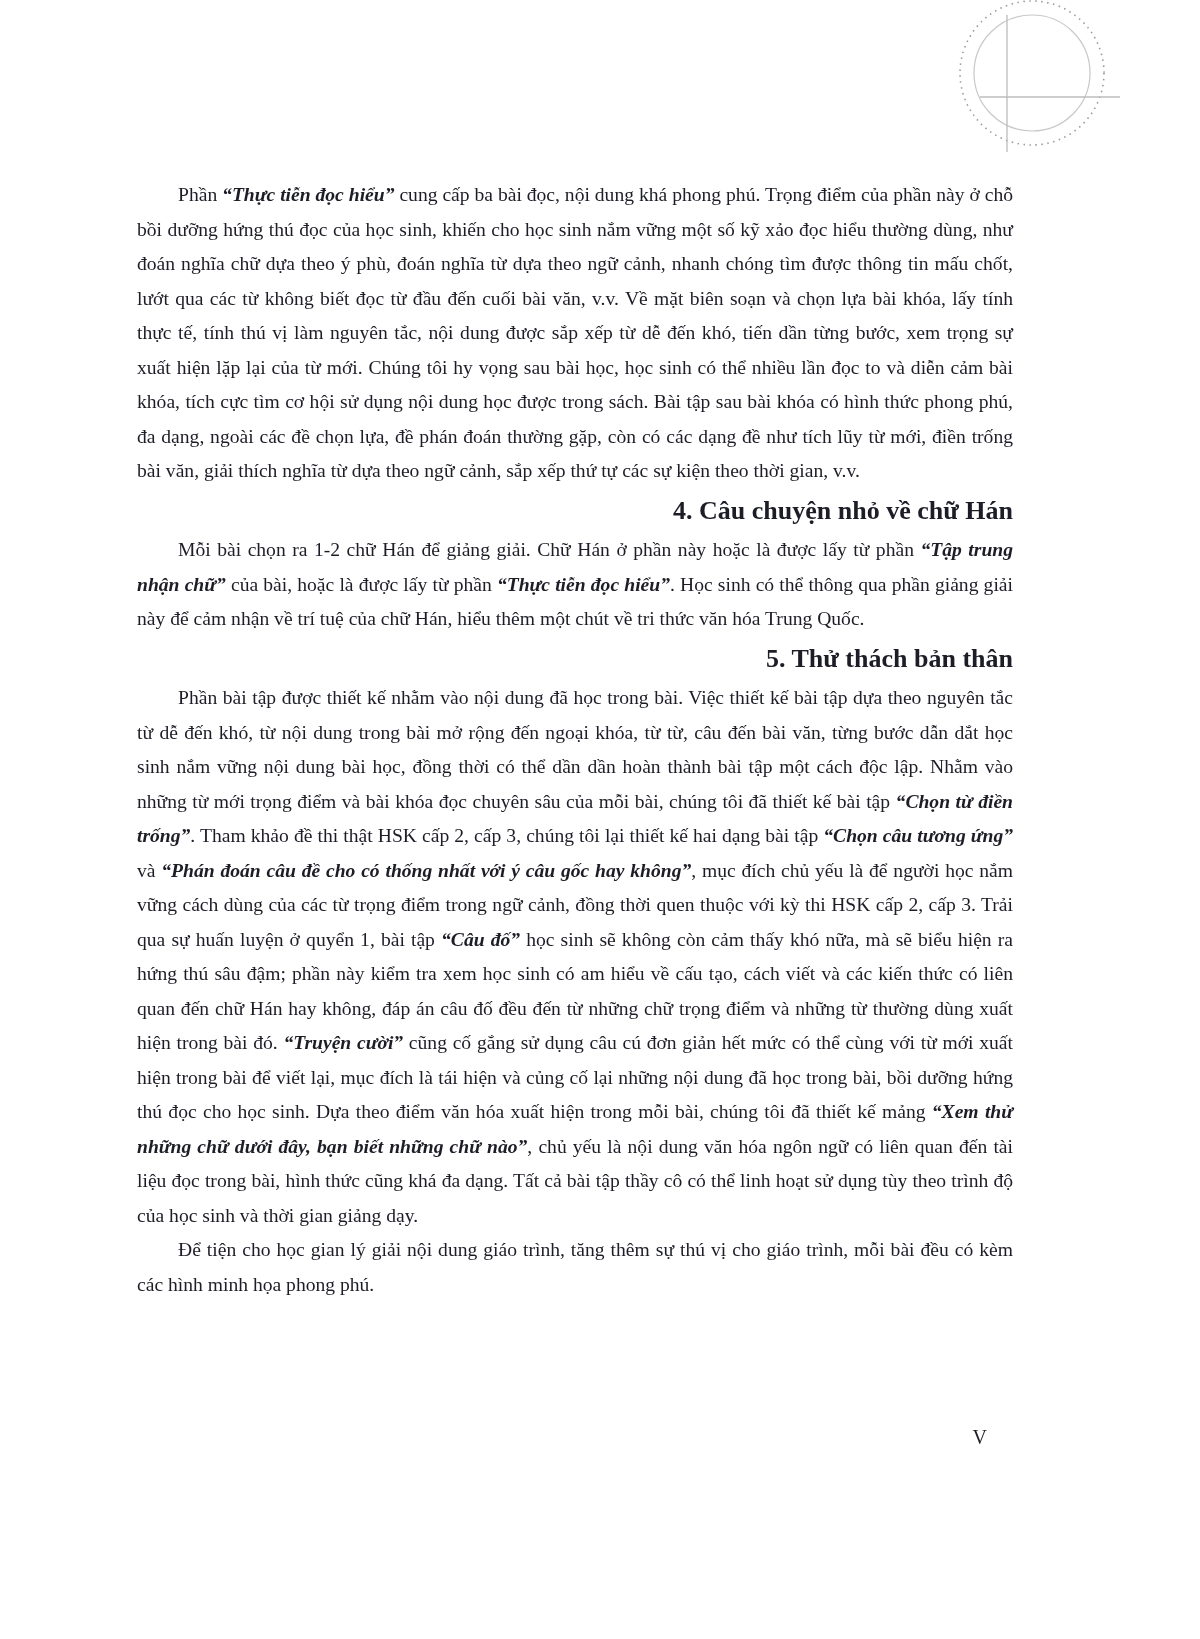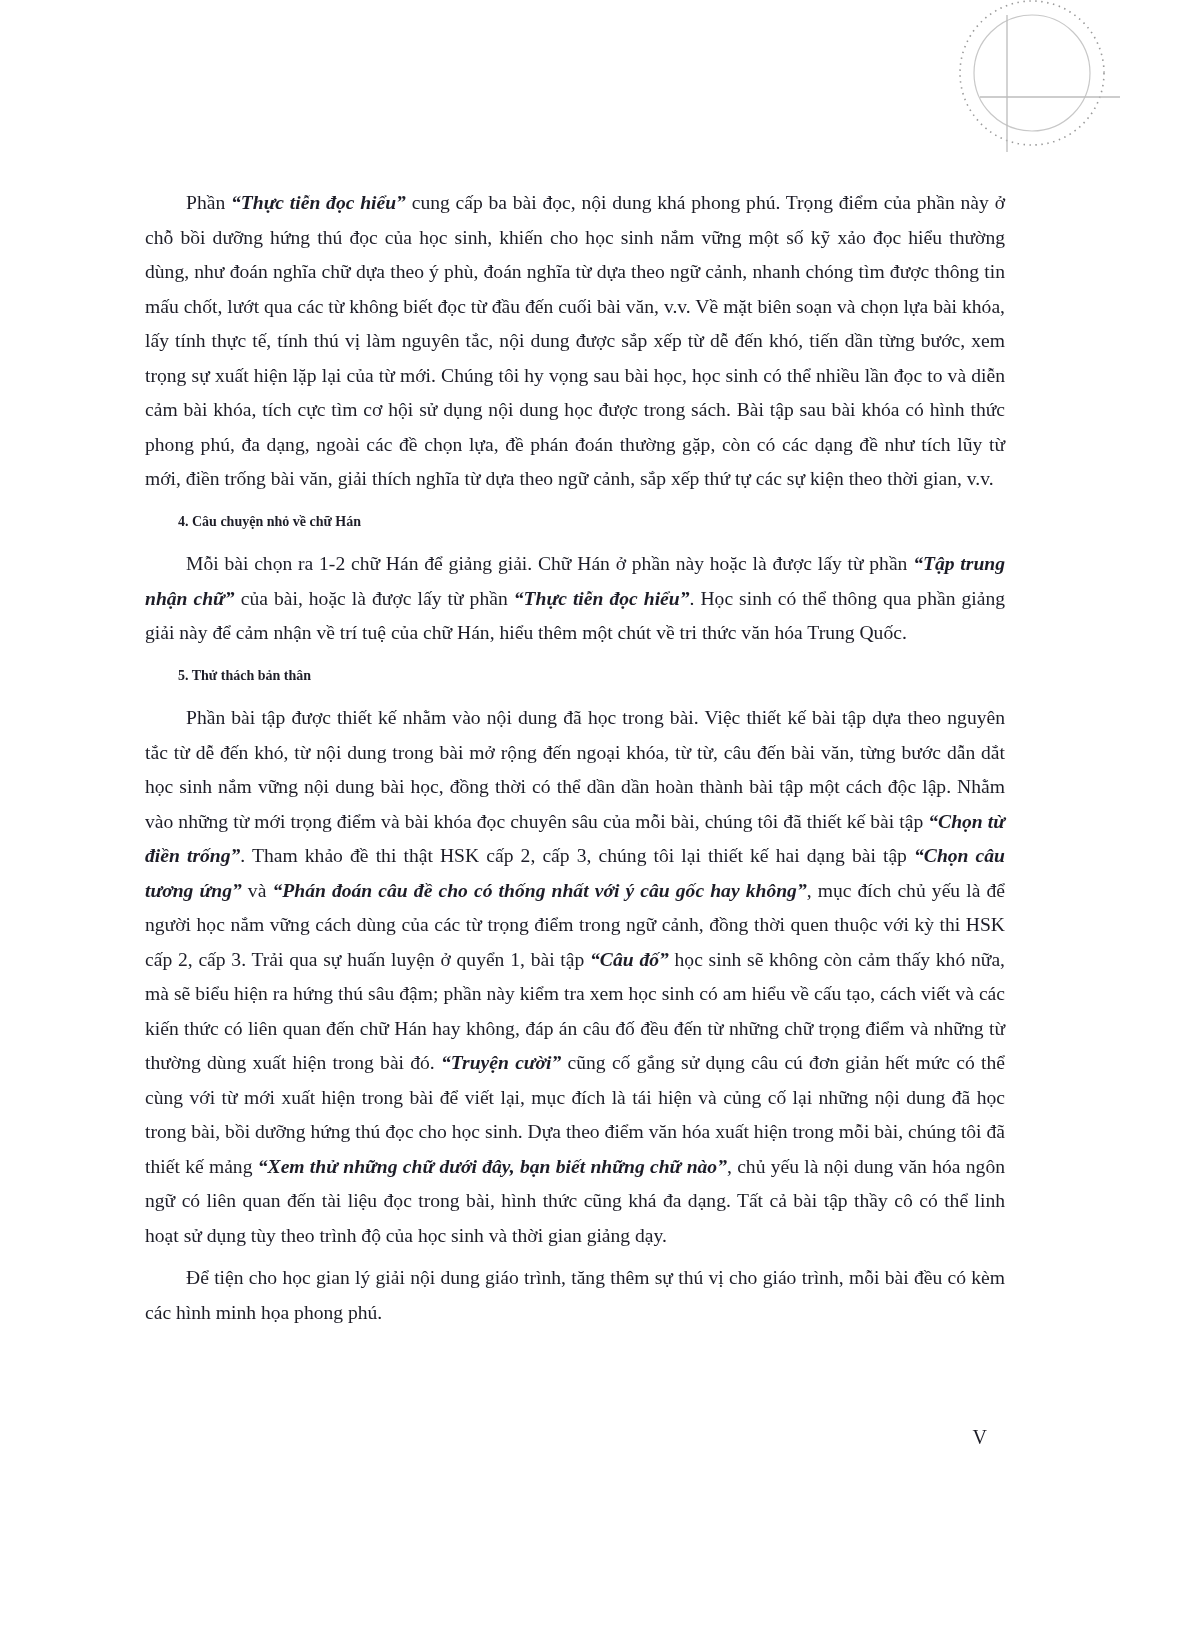--- a/index.html
+++ b/index.html
@@ -27,29 +27,29 @@
     left: 137px;
     top: 178px;
     width: 876px;
     color: #1d1d27;
     font-size: 19.6px;
     line-height: 34.5px;
     text-align: justify;
   }
   .para {
     text-indent: 41px;
-    margin: 8px;
+    margin: 0;
   }
   .heading {
     text-indent: 41px;
-    font-size: 14px;
+    font-size: 26px;
     font-weight: bold;
     line-height: 34.5px;
     margin: 5px 0 5px 0;
-    text-align: left;
+    text-align: right;
   }
   .quote {
     font-style: italic;
     font-weight: bold;
   }
   .page-number {
     position: absolute;
     left: 137px;
     top: 1426px;
     width: 876px;

